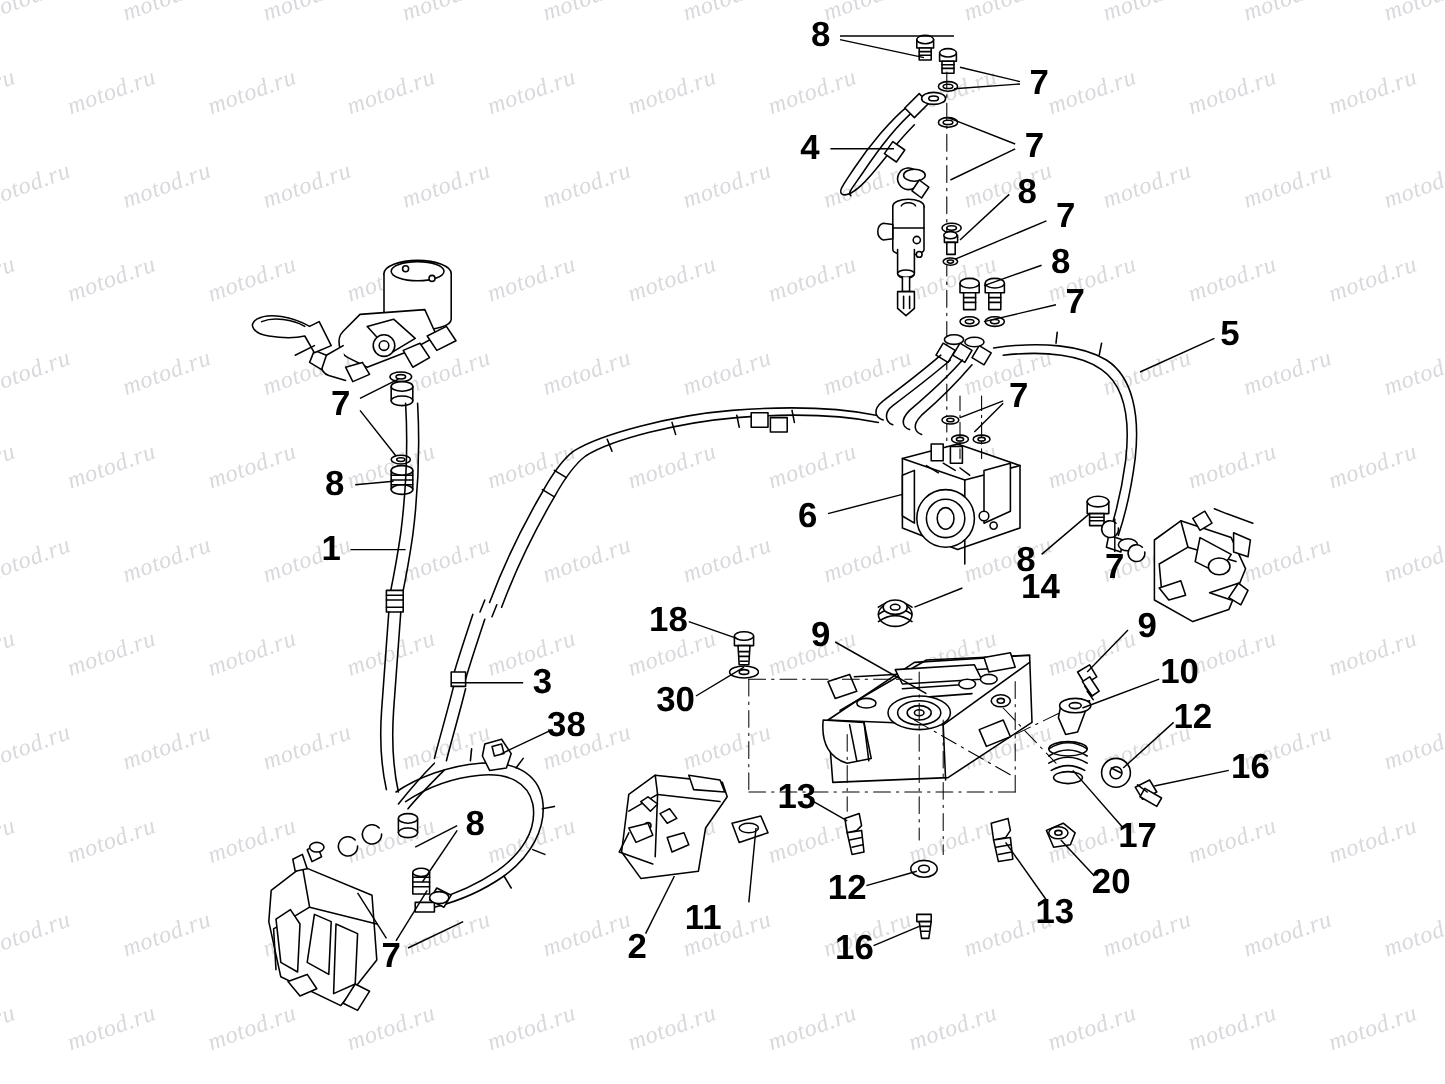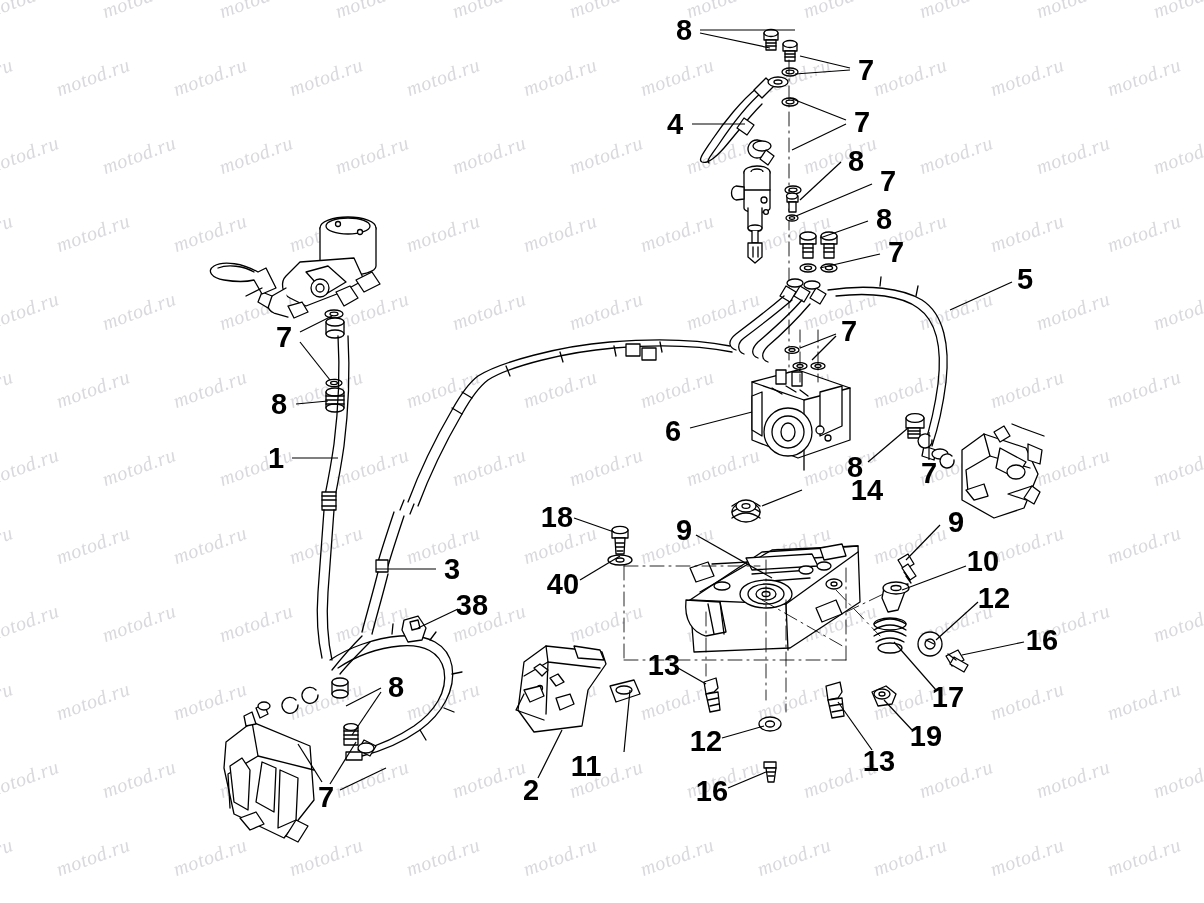--- a/index.html
+++ b/index.html
@@ -529,28 +529,28 @@
       <div class="callout" style="left: 673px; top: 431px;">6</div>
       <div class="callout" style="left: 276px; top: 458px;">1</div>
       <div class="callout" style="left: 855px; top: 467px;">8</div>
       <div class="callout" style="left: 929px; top: 473px;">7</div>
       <div class="callout" style="left: 819px; top: 490px; margin-left: 48px;">14</div>
       <div class="callout" style="left: 557px; top: 517px;">18</div>
       <div class="callout" style="left: 684px; top: 530px;">9</div>
       <div class="callout" style="left: 956px; top: 522px;">9</div>
       <div class="callout" style="left: 983px; top: 561px;">10</div>
       <div class="callout" style="left: 452px; top: 569px;">3</div>
-      <div class="callout" style="left: 563px; top: 584px;">40</div>
+      <div class="callout" style="left: 563px; top: 584px;">30</div>
       <div class="callout" style="left: 994px; top: 598px;">12</div>
       <div class="callout" style="left: 472px; top: 605px;">38</div>
       <div class="callout" style="left: 1042px; top: 640px;">16</div>
       <div class="callout" style="left: 664px; top: 665px;">13</div>
       <div class="callout" style="left: 396px; top: 687px;">8</div>
       <div class="callout" style="left: 948px; top: 697px;">17</div>
-      <div class="callout" style="left: 926px; top: 736px;">19</div>
+      <div class="callout" style="left: 926px; top: 736px;">20</div>
       <div class="callout" style="left: 706px; top: 741px;">12</div>
       <div class="callout" style="left: 586px; top: 766px;">11</div>
       <div class="callout" style="left: 879px; top: 761px;">13</div>
       <div class="callout" style="left: 531px; top: 790px;">2</div>
       <div class="callout" style="left: 712px; top: 791px;">16</div>
       <div class="callout" style="left: 326px; top: 797px;">7</div>
     </div>
 
 </div>
 

